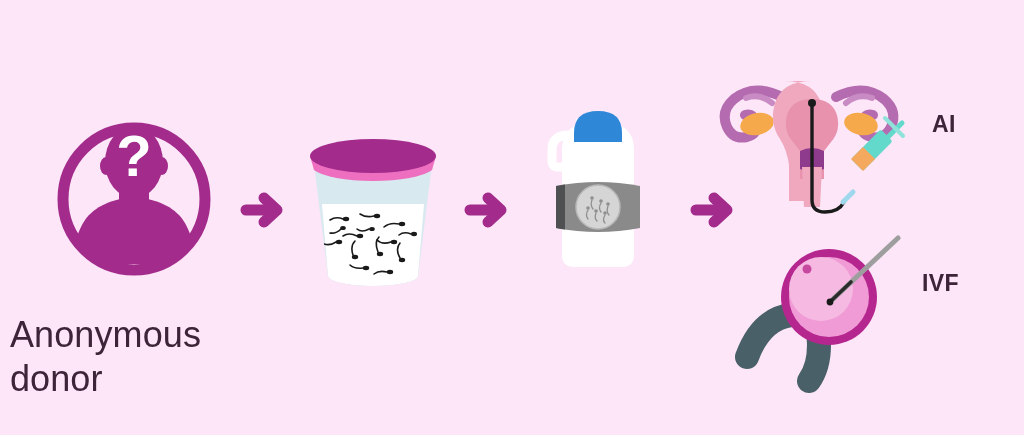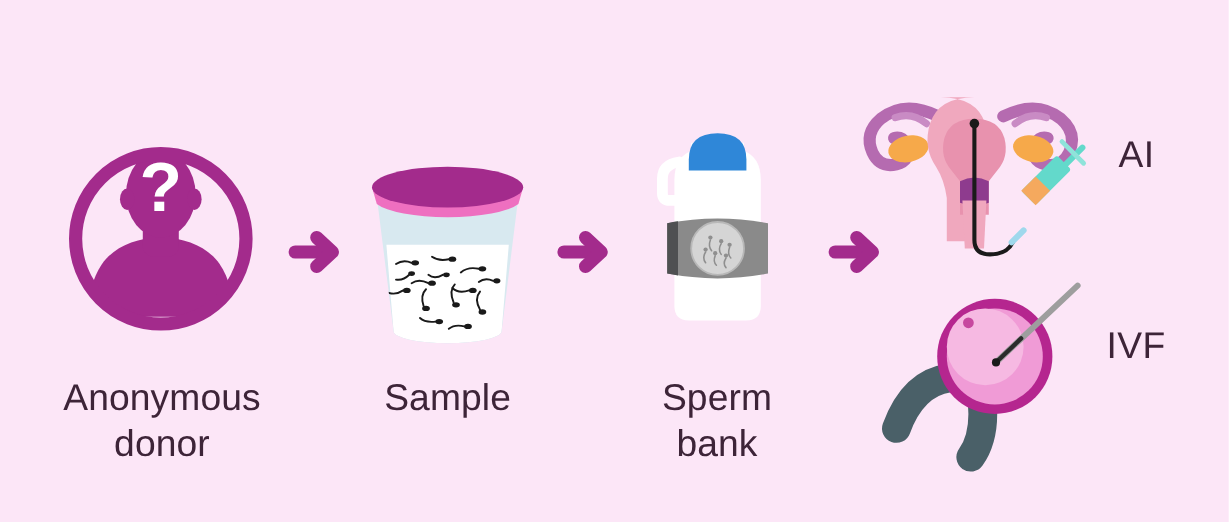--- a/index.html
+++ b/index.html
@@ -17,36 +17,36 @@
     position: relative;
     width: 1024px;
     height: 435px;
     background: #FCE6F7;
   }
   .node {
     position: absolute;
   }
   .caption {
     position: absolute;
-    text-align: center;
+    text-align: left;
     color: #3D2438;
     font-family: "Liberation Sans", sans-serif;
-    font-size: 31px;
+    font-size: 36px;
     line-height: 1.22;
     font-weight: 400;
     letter-spacing: 0.1px;
     white-space: pre-line;
   }
   .side-label {
     position: absolute;
     color: #3D2438;
     font-family: "Liberation Sans", sans-serif;
-    font-size: 31px;
+    font-size: 23px;
     line-height: 1;
-    font-weight: 400;
+    font-weight: 700;
     letter-spacing: 0.4px;
   }
   .arrow {
     position: absolute;
   }
   svg { display: block; overflow: visible; }
 </style>
 </head>
 <body>
 
@@ -163,21 +163,20 @@
             </g>
         </g>
       </g>
 
       <path d="M12 30 L16 44 a62 16 0 0 0 118 0 L138 30 Z" fill="#EE6FC0"></path>
 
       <ellipse cx="75" cy="30" rx="63" ry="17" fill="#A32B8C"></ellipse>
     </svg>
   </div>
 
-  <div class="caption" style="left:268px; top:313px; width:210px;">Sample</div>
 
   <div class="arrow" style="left:466px; top:193px;">
     <svg width="42" height="34" viewBox="0 0 42 34">
       <path d="M4 17 H30" stroke="#A32B8C" stroke-width="11" stroke-linecap="round" fill="none"></path>
       <path d="M22 5 L35 17 L22 29" stroke="#A32B8C" stroke-width="11" stroke-linecap="round" stroke-linejoin="round" fill="none"></path>
     </svg>
   </div>
 
   <div class="node" style="left:538px; top:105px; width:120px; height:175px;">
     <svg width="120" height="175" viewBox="0 0 120 175">
@@ -216,22 +215,20 @@
             <path d="M58 108 q-2 5 1 8"></path>
           </g>
         <g>
             <circle cx="67" cy="108" r="1.8" fill="#8F8F8F" stroke="none"></circle>
             <path d="M67 110 q-3 5 0 8"></path>
           </g>
       </g>
     </svg>
   </div>
 
-  <div class="caption" style="left:495px; top:313px; width:205px;">Sperm
-bank</div>
 
   <div class="arrow" style="left:692px; top:193px;">
     <svg width="42" height="34" viewBox="0 0 42 34">
       <path d="M4 17 H30" stroke="#A32B8C" stroke-width="11" stroke-linecap="round" fill="none"></path>
       <path d="M22 5 L35 17 L22 29" stroke="#A32B8C" stroke-width="11" stroke-linecap="round" stroke-linejoin="round" fill="none"></path>
     </svg>
   </div>
 
   <div class="node" style="left:712px; top:55px; width:200px; height:160px;">
     <svg width="200" height="160" viewBox="0 0 200 160">

